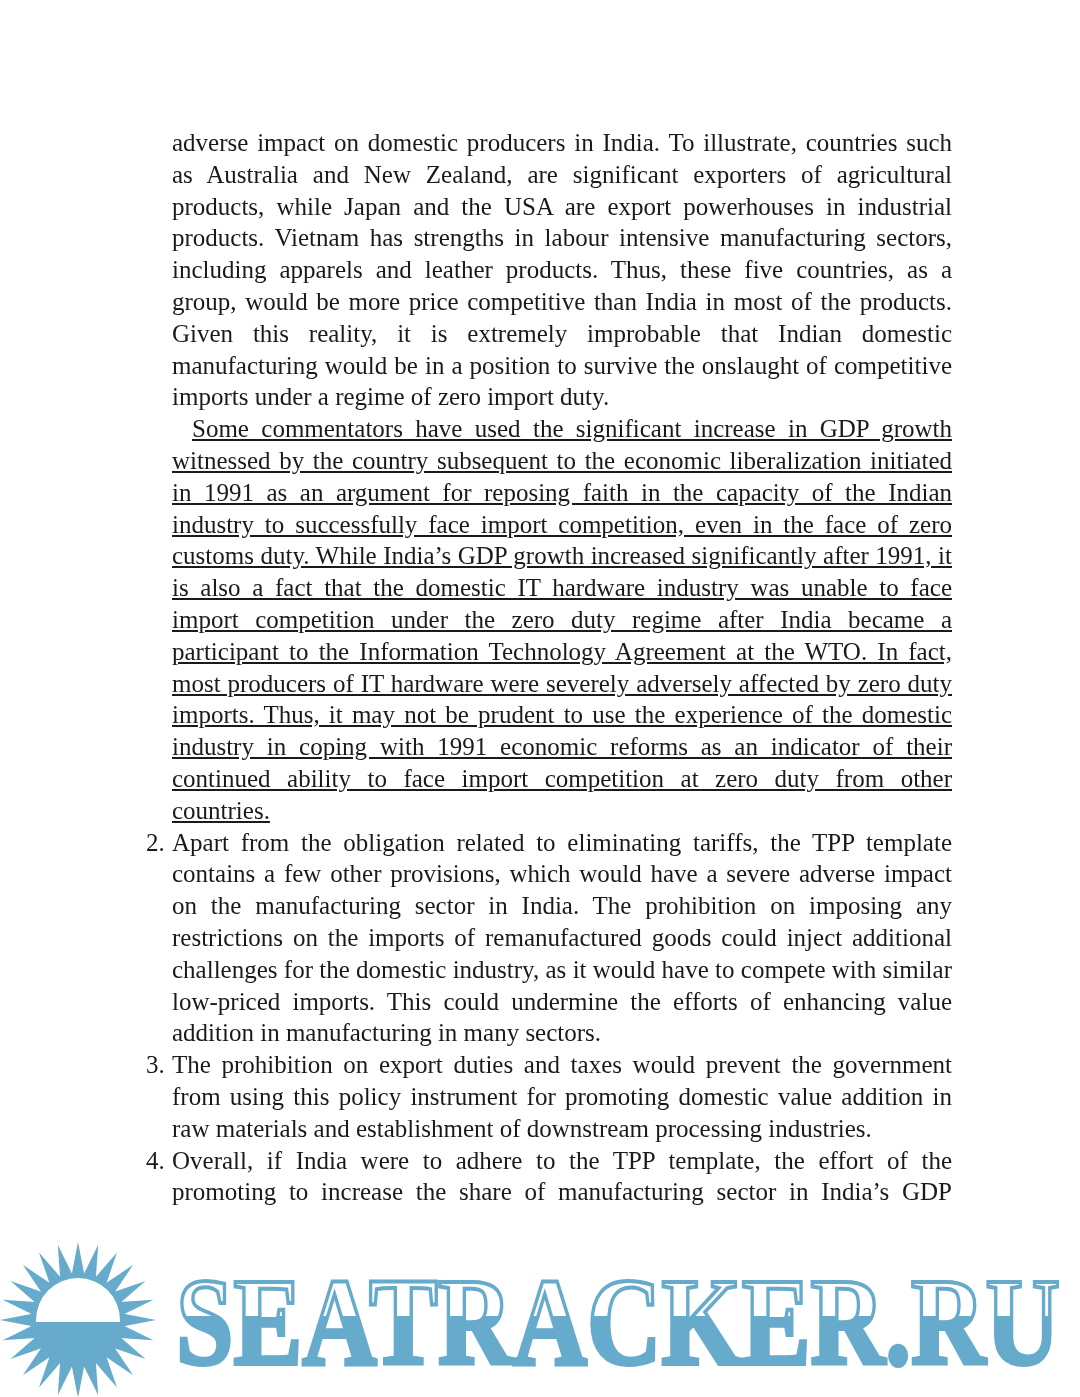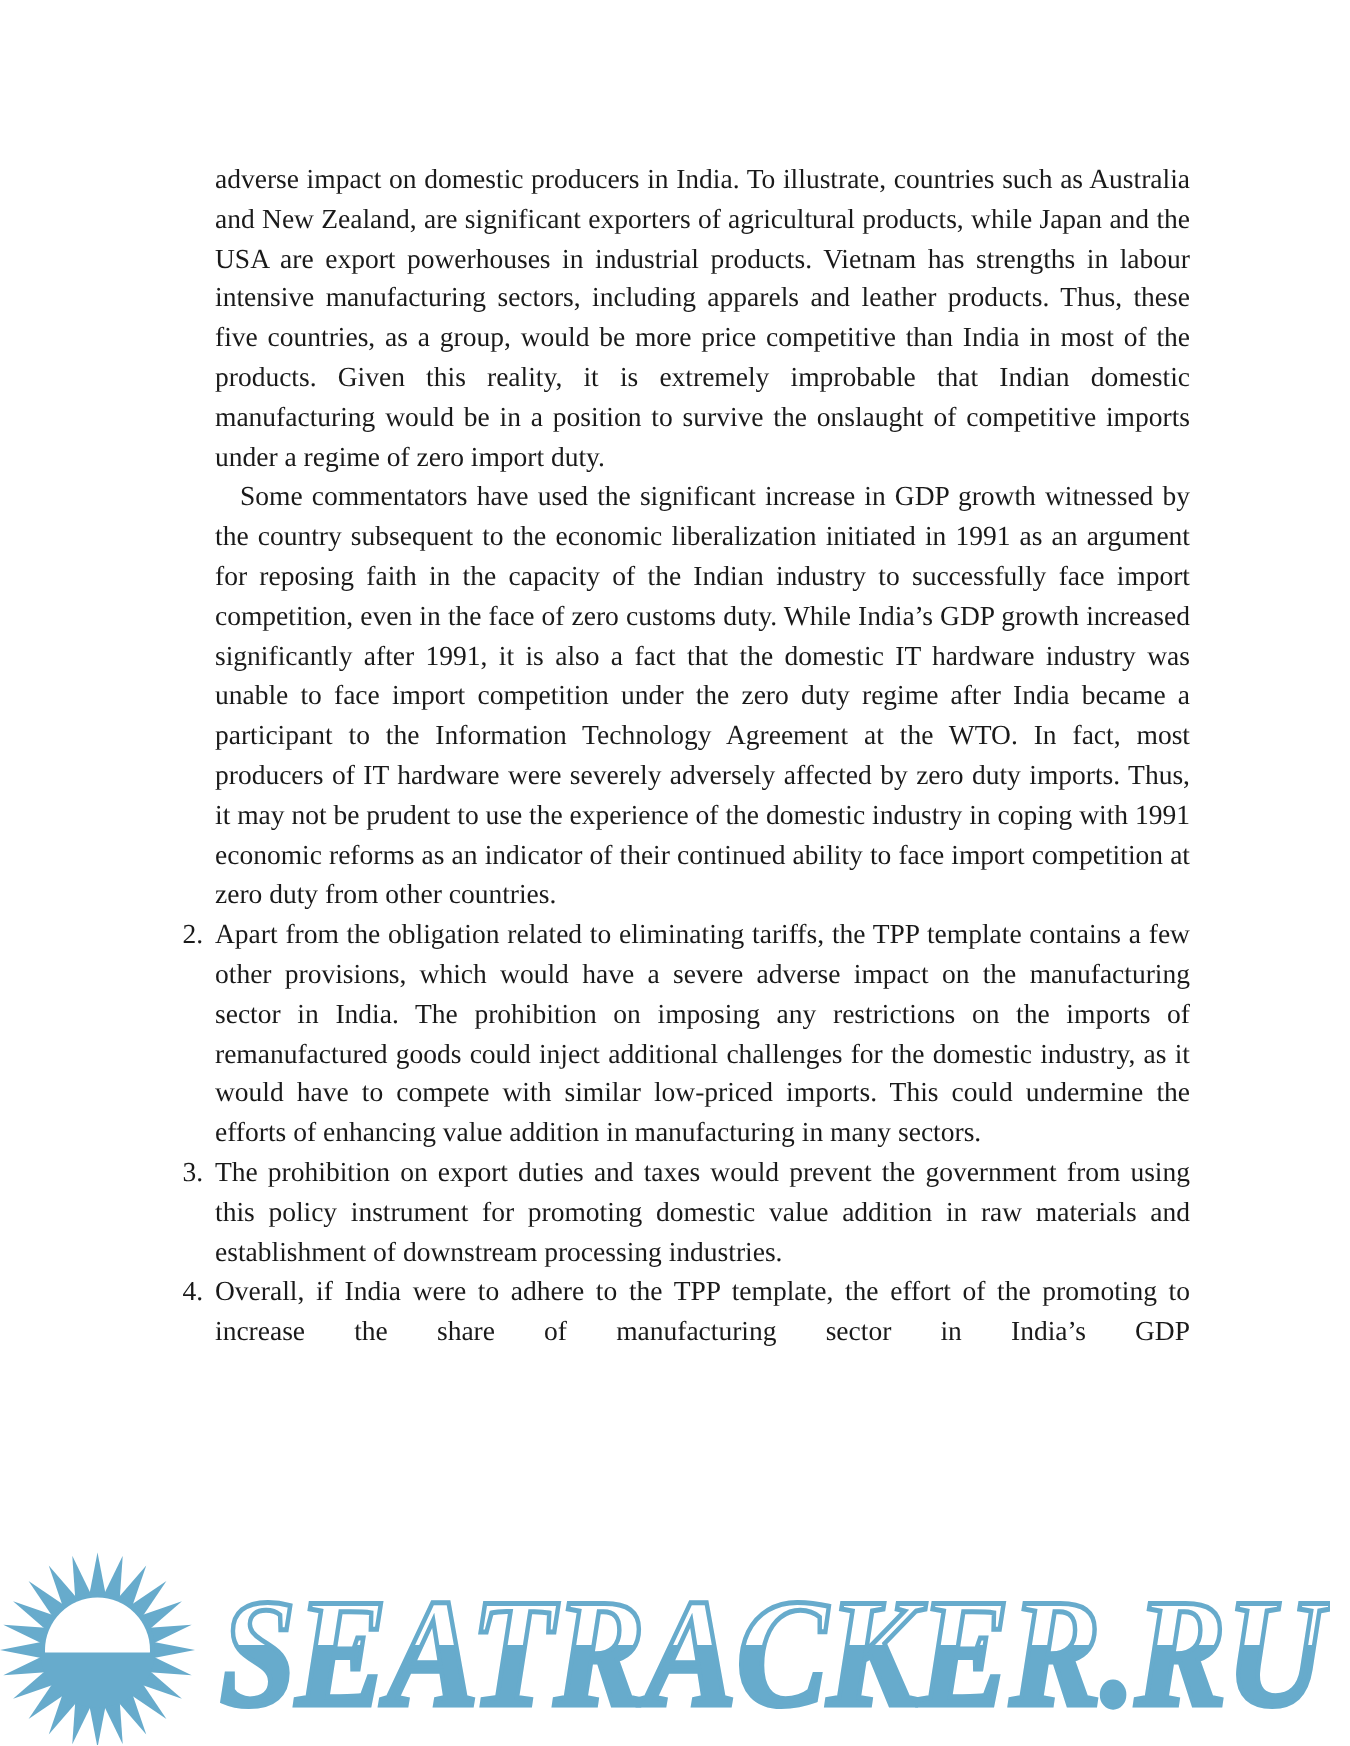--- a/index.html
+++ b/index.html
@@ -13,31 +13,32 @@
     position: relative;
     overflow: hidden;
     font-family: "Liberation Serif", "DejaVu Serif", serif;
     color: #1a1a1a;
   }
   .page {
     position: absolute;
     left: 172px;
     top: 127px;
     width: 780px;
-    font-size: 22px;
+    font-size: 25px;
     line-height: 31.8px;
     text-align: justify;
   }
   .para {
     margin: 0;
     padding: 0;
     text-align: justify;
   }
   .para.indent {
     text-indent: 20px;
+    text-decoration: underline;
   }
   .list {
     margin: 0;
     padding: 0;
     list-style: none;
   }
   .list-item {
     position: relative;
     margin: 0;
     padding: 0;
@@ -52,21 +53,20 @@
     
   }
 
   
   .watermark {
     position: absolute;
     left: 0;
     top: 1236px;
     width: 1080px;
     height: 161px;
-    font-style: italic;
   }
   .sun {
     position: absolute;
     left: 0;
     top: 4px;
     width: 160px;
     height: 156px;
   }
   .wordmark {
     position: absolute;

